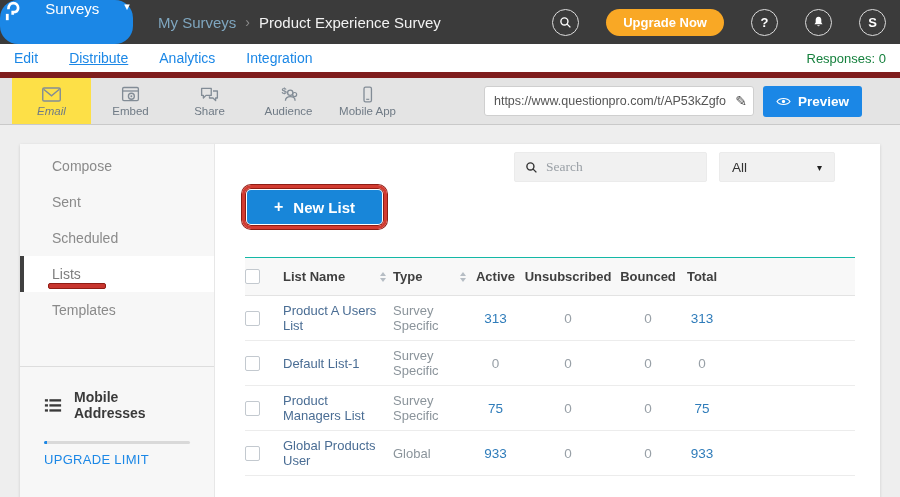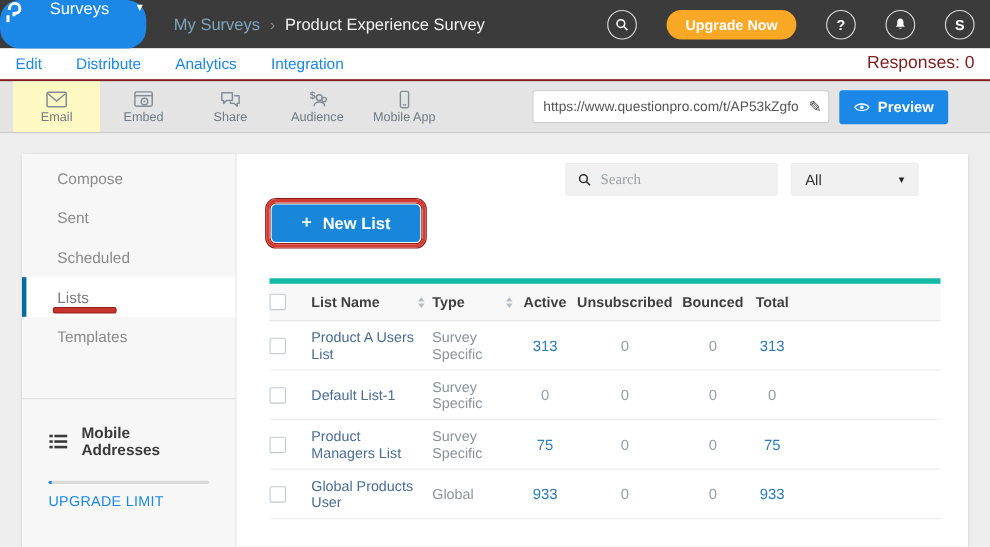--- a/index.html
+++ b/index.html
@@ -19,32 +19,32 @@
   .bc-sep { color:#8b8b8b; font-size:14px; }
   .bc-current { color:#f2f2f2; }
   .topbar-right { margin-left:auto; display:flex; align-items:center; gap:27px; padding-right:14px; }
   .circle-btn { width:27px; height:27px; border:1.6px solid #dcdcdc; border-radius:50%;
                 display:flex; align-items:center; justify-content:center; color:#fff; cursor:pointer;
                 font-size:13px; font-weight:bold; flex:0 0 auto; }
   .upgrade-btn { background:#f9a825; color:#fff; font-weight:bold; font-size:13px;
                  padding:6px 17px; border-radius:15px; border:none; cursor:pointer; }
 
   
-  .subnav { height:29px; background:#fff; border-bottom:2px solid #7f1d1d; display:flex;
+  .subnav { height:29px; background:#fff; border-bottom:6px solid #7f1d1d; display:flex;
             align-items:center; padding:14px 14px; }
   .subnav .tab { color:#1b87e6; font-size:14px; margin-right:31px; cursor:pointer; }
-  .subnav .tab.active { }
-  .responses { margin-left:auto; color:#7f1d1d; font-size:16px; }
+  .subnav .tab.active { text-decoration:underline; }
+  .responses { margin-left:auto; color:#15803d; font-size:13px; }
 
   
   .toolbar { height:47px; background:#e4e4e4; border-bottom:1px solid #c9c9c9; display:flex;
              align-items:stretch; padding:0 0 0 12px; }
   .tool-item { width:79px; display:flex; flex-direction:column; align-items:center;
                justify-content:center; gap:1px; cursor:pointer; color:#828c96; }
-  .tool-item.active { background:#fef9c3; }
+  .tool-item.active { background:#fde047;font-style:italic; }
   .tool-item svg { width:21px; height:19px; }
   .tool-label { font-size:11.5px; color:#6f7a85; }
   .toolbar-right { margin-left:auto; display:flex; align-items:center; gap:9px; padding-right:38px; }
   .url-box { width:270px; height:30px; background:#fff; border:1px solid #cfcfcf; border-radius:3px;
              display:flex; align-items:center; padding:0 6px 0 9px; }
   .url-input { flex:1; border:none; outline:none; font-size:12.5px; color:#555; background:transparent;
                font-family:"Liberation Sans", sans-serif; min-width:0; }
   .pencil { color:#444; font-size:14px; cursor:pointer; flex:0 0 auto; }
   .preview-btn { background:#1b87e6; color:#fff; border:none; border-radius:3px; height:31px;
                  padding:0 13px; font-size:13.5px; font-weight:bold; display:flex; align-items:center;
@@ -53,21 +53,21 @@
 
   
   .content { height:376px; padding:19px 20px 0 20px; overflow:hidden; }
   .panel { background:#fff; box-shadow:0 1px 3px rgba(0,0,0,.14); height:420px; display:flex; }
 
   
   .sidebar { width:195px; background:#f7f7f7; border-right:1px solid #e7e7e7; padding-top:4px;
              flex:0 0 auto; }
   .side-item { height:36px; display:flex; align-items:center; padding-left:28px; font-size:14px;
                color:#8a8a8a; cursor:pointer; position:relative; border-left:4px solid transparent; }
-  .side-item.active { background:#fff; border-left:4px solid #0369a1; color:#7d7d7d; }
+  .side-item.active { background:#fff; border-left:4px solid #404040; color:#7d7d7d; }
   .lists-underline { position:absolute; left:24px; bottom:3px; width:58px; height:6px;
                      background:#c8352e; border:1px solid #8f1d15; border-radius:2px; }
   .side-divider { border-top:1px solid #ddd; margin-top:38px; }
   .email-block { padding:22px 24px 0 24px; }
   .email-title { display:flex; align-items:center; gap:12px; color:#3a3a3a; font-weight:bold;
                  font-size:14px; }
   .email-title svg { width:18px; height:15px; flex:0 0 auto; }
   .progress { margin-top:20px; height:3px; background:#d9d9d9; border-radius:2px; overflow:hidden; }
   .progress-fill { height:3px; background:#1b87e6; }
   .usage-text { margin-top:12px; font-size:12.5px; color:#555; }
@@ -91,21 +91,21 @@
   .annotation-box { display:inline-block; border:3px solid #d23b31; border-radius:9px; padding:2px;
                     box-shadow:0 0 0 1px #8f1d15, inset 0 0 0 1px #8f1d15; }
   .newlist-btn { background:#1886d9; color:#fff; border:none; border-radius:4px; height:34px;
                  padding:0 27px; font-size:15px; font-weight:bold; display:flex; align-items:center;
                  gap:10px; cursor:pointer; }
   .newlist-btn .plus { font-size:16px; font-weight:bold; }
 
   
   .table { margin:28px 25px 0 30px; font-size:13.5px; }
   .trow { display:flex; align-items:center; border-bottom:1px solid #ececec; height:45px; }
-  .trow.thead { height:39px; background:#f8f8f8; border-top:5px solid #14b8a6;
+  .trow.thead { height:39px; background:#f8f8f8; border-top:1px solid #14b8a6;
                 border-bottom:1px solid #e3e3e3; font-weight:bold; color:#3f3f3f; font-size:13px; }
   .c { flex:0 0 auto; }
   .c-check { width:38px; display:flex; align-items:center; }
   .c-name { width:110px; display:flex; align-items:center; justify-content:space-between; padding-right:6px; }
   .c-type { width:80px; display:flex; align-items:center; justify-content:space-between; padding-right:6px; }
   .c-n1 { width:45px; text-align:center; }
   .c-n2 { width:100px; text-align:center; }
   .c-n3 { width:60px; text-align:center; }
   .c-n4 { width:48px; text-align:center; }
   .checkbox { width:15px; height:15px; background:#fff; border:1px solid #c3c9cf; border-radius:2px;

